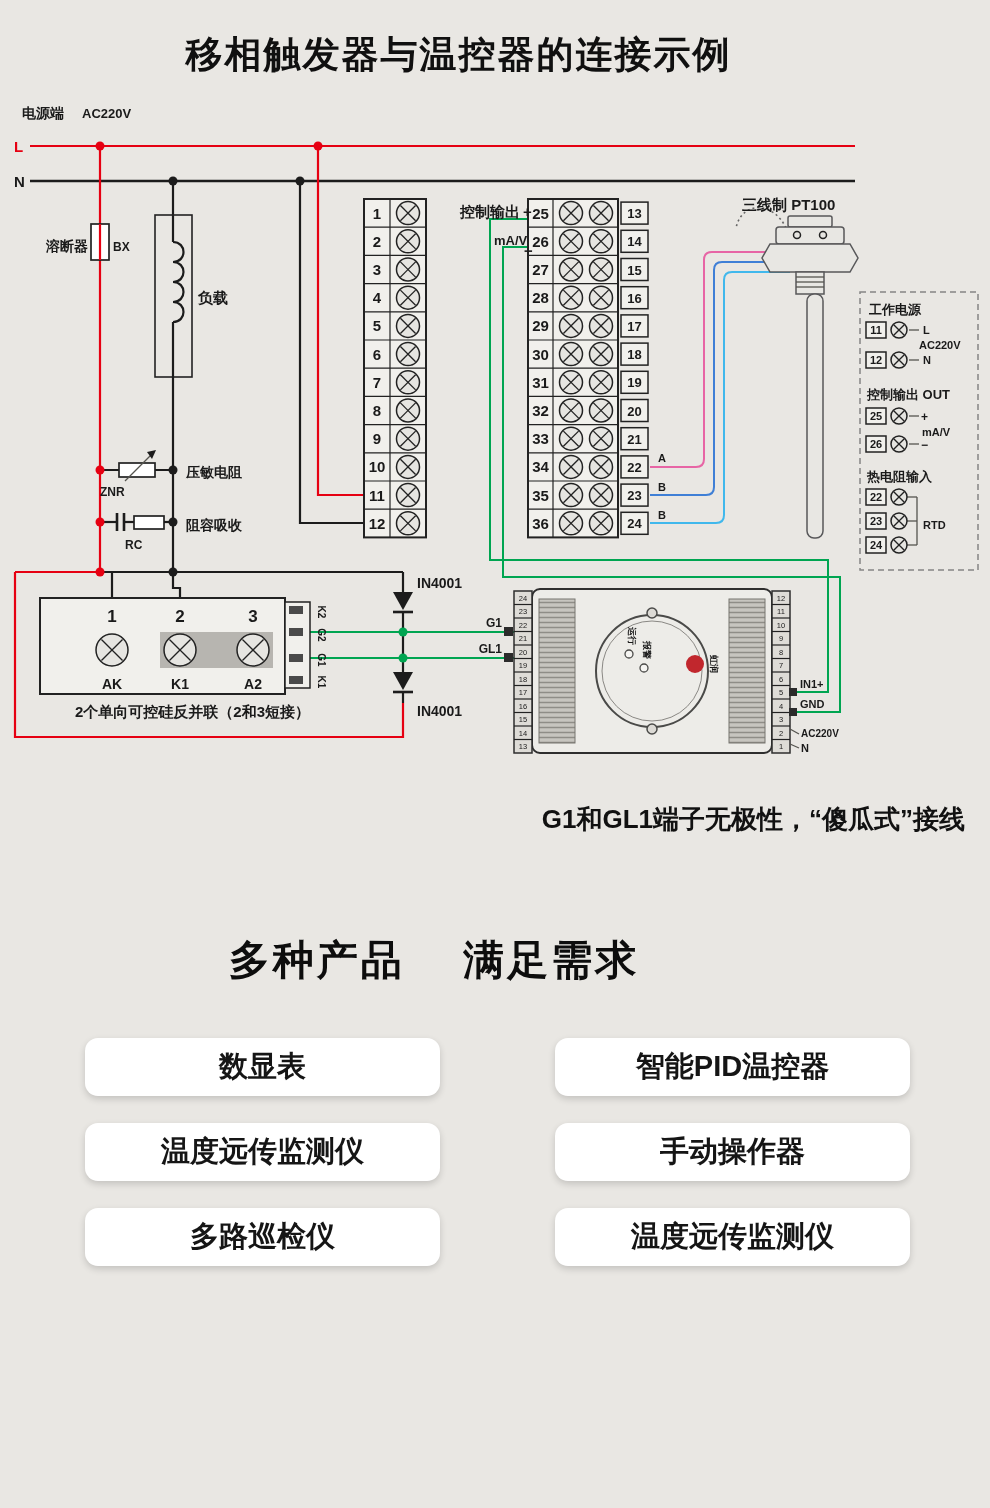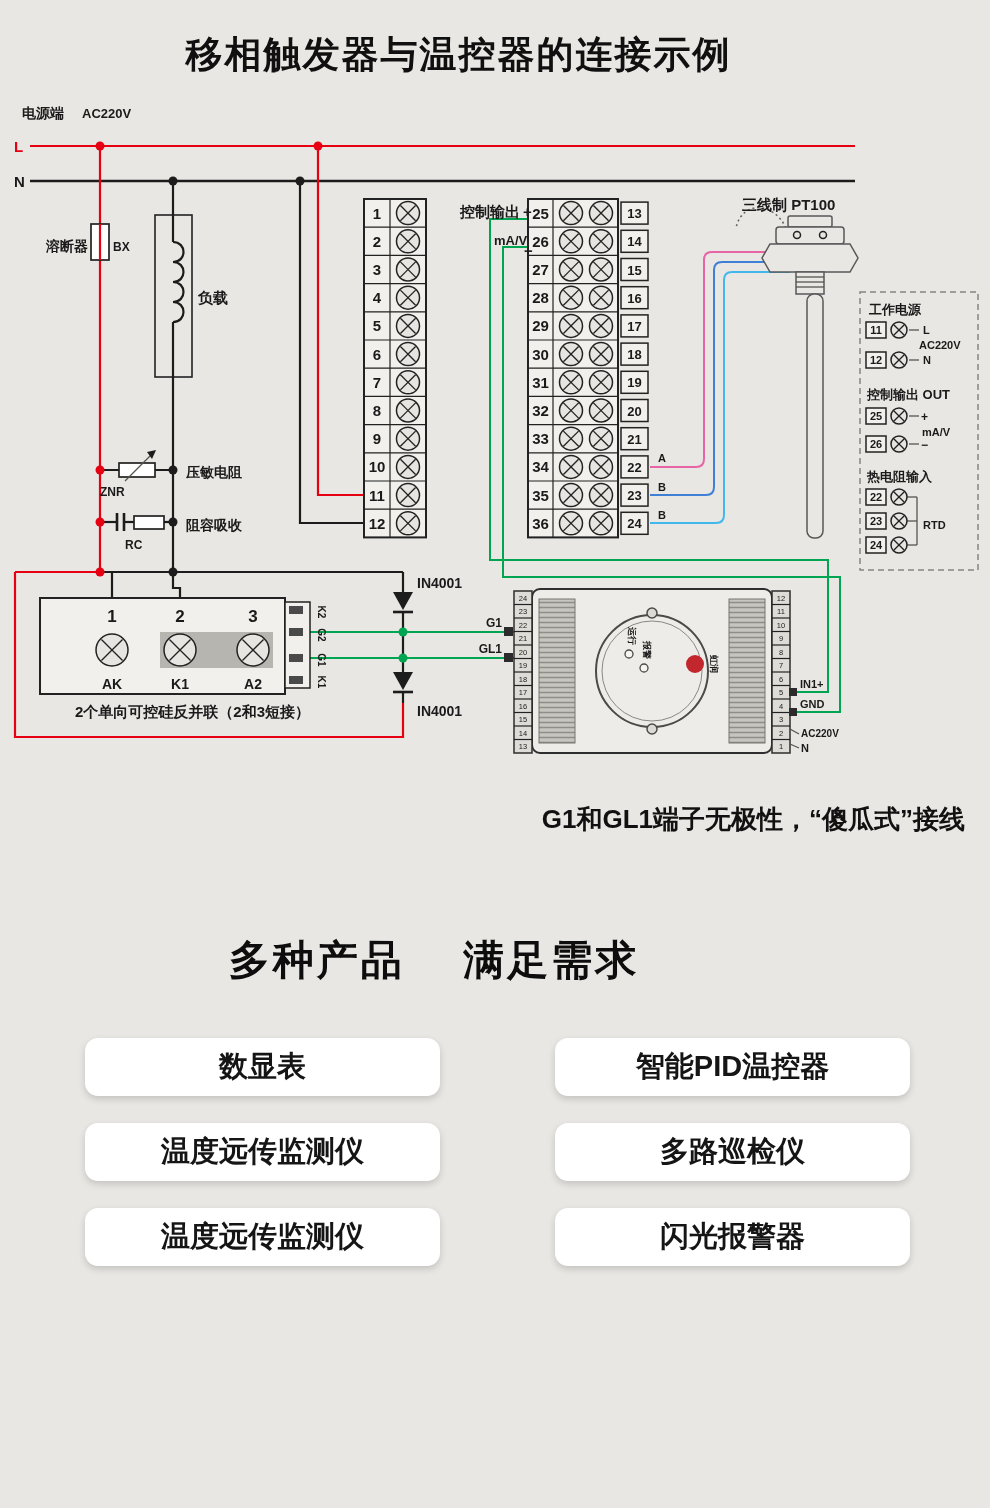--- a/index.html
+++ b/index.html
@@ -646,16 +646,16 @@
 </svg>
 
 <div class="caption">G1和GL1端子无极性，“傻瓜式”接线</div>
 
 <div class="section-title">多种产品　 满足需求</div>
 
 <div class="products">
   <div class="pbtn">数显表</div>
   <div class="pbtn">智能PID温控器</div>
   <div class="pbtn">温度远传监测仪</div>
+  <div class="pbtn">手动操作器</div>
   <div class="pbtn">多路巡检仪</div>
   <div class="pbtn">温度远传监测仪</div>
-  <div class="pbtn">闪光报警器</div>
 </div>
 
 </body></html>

